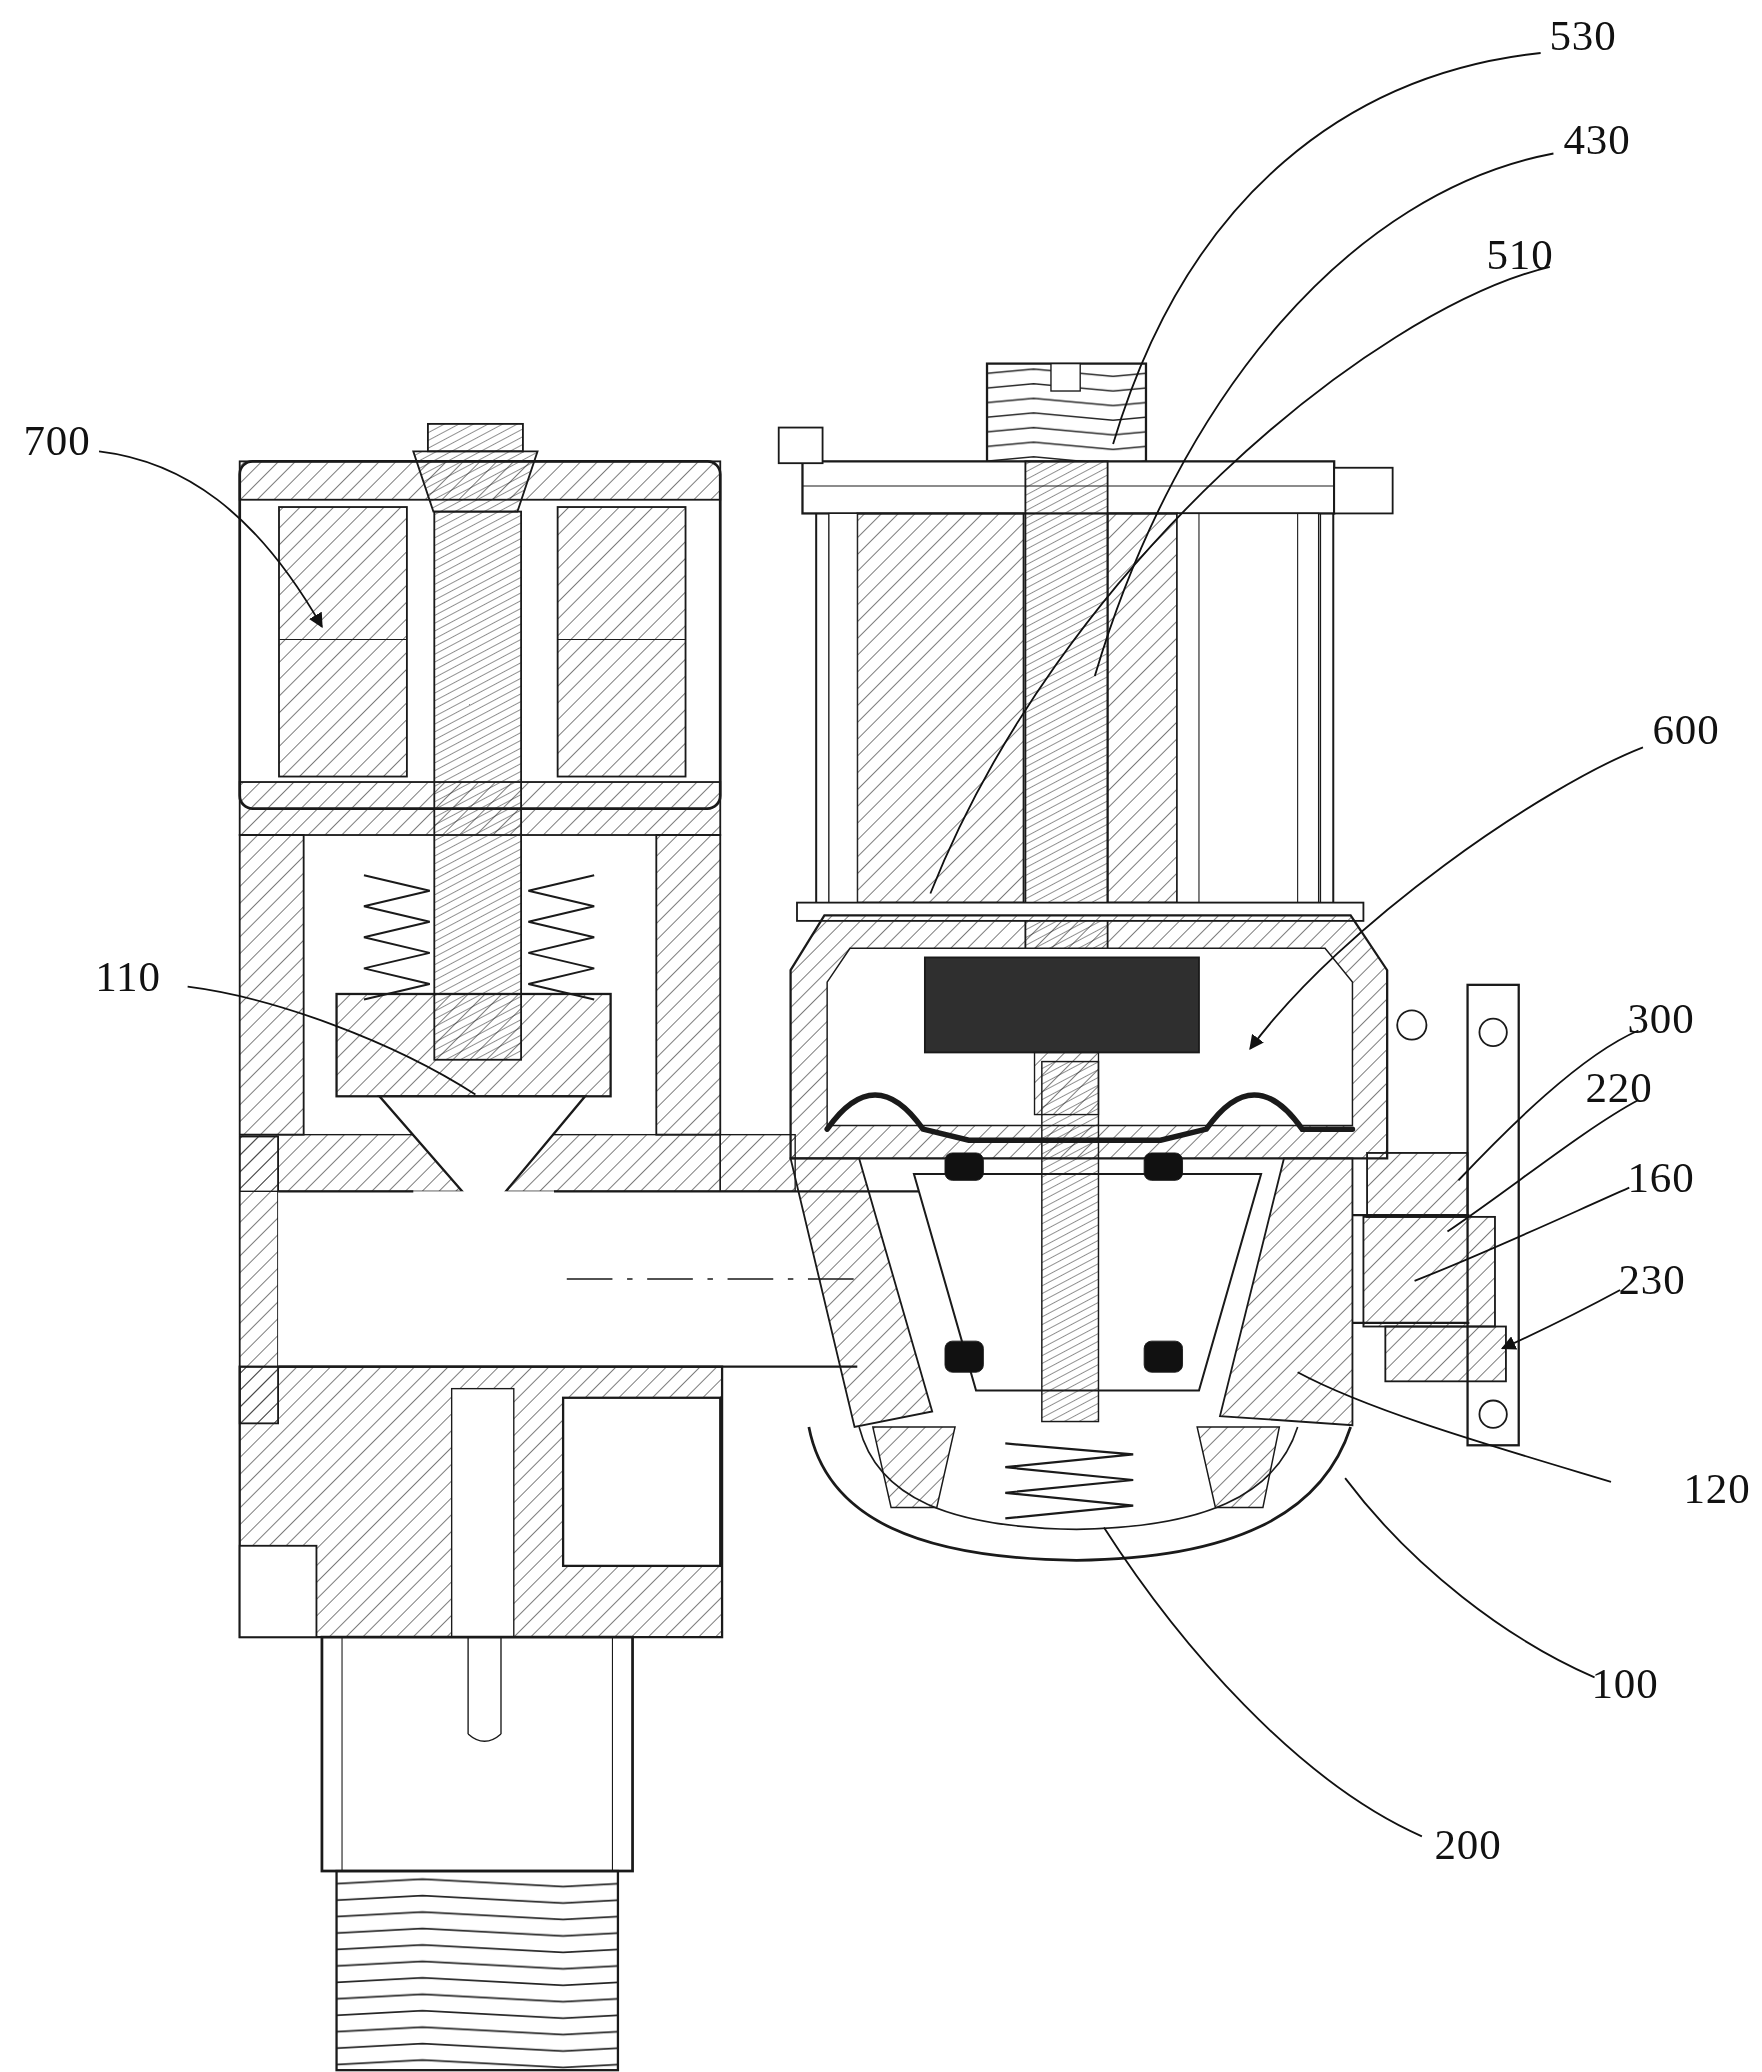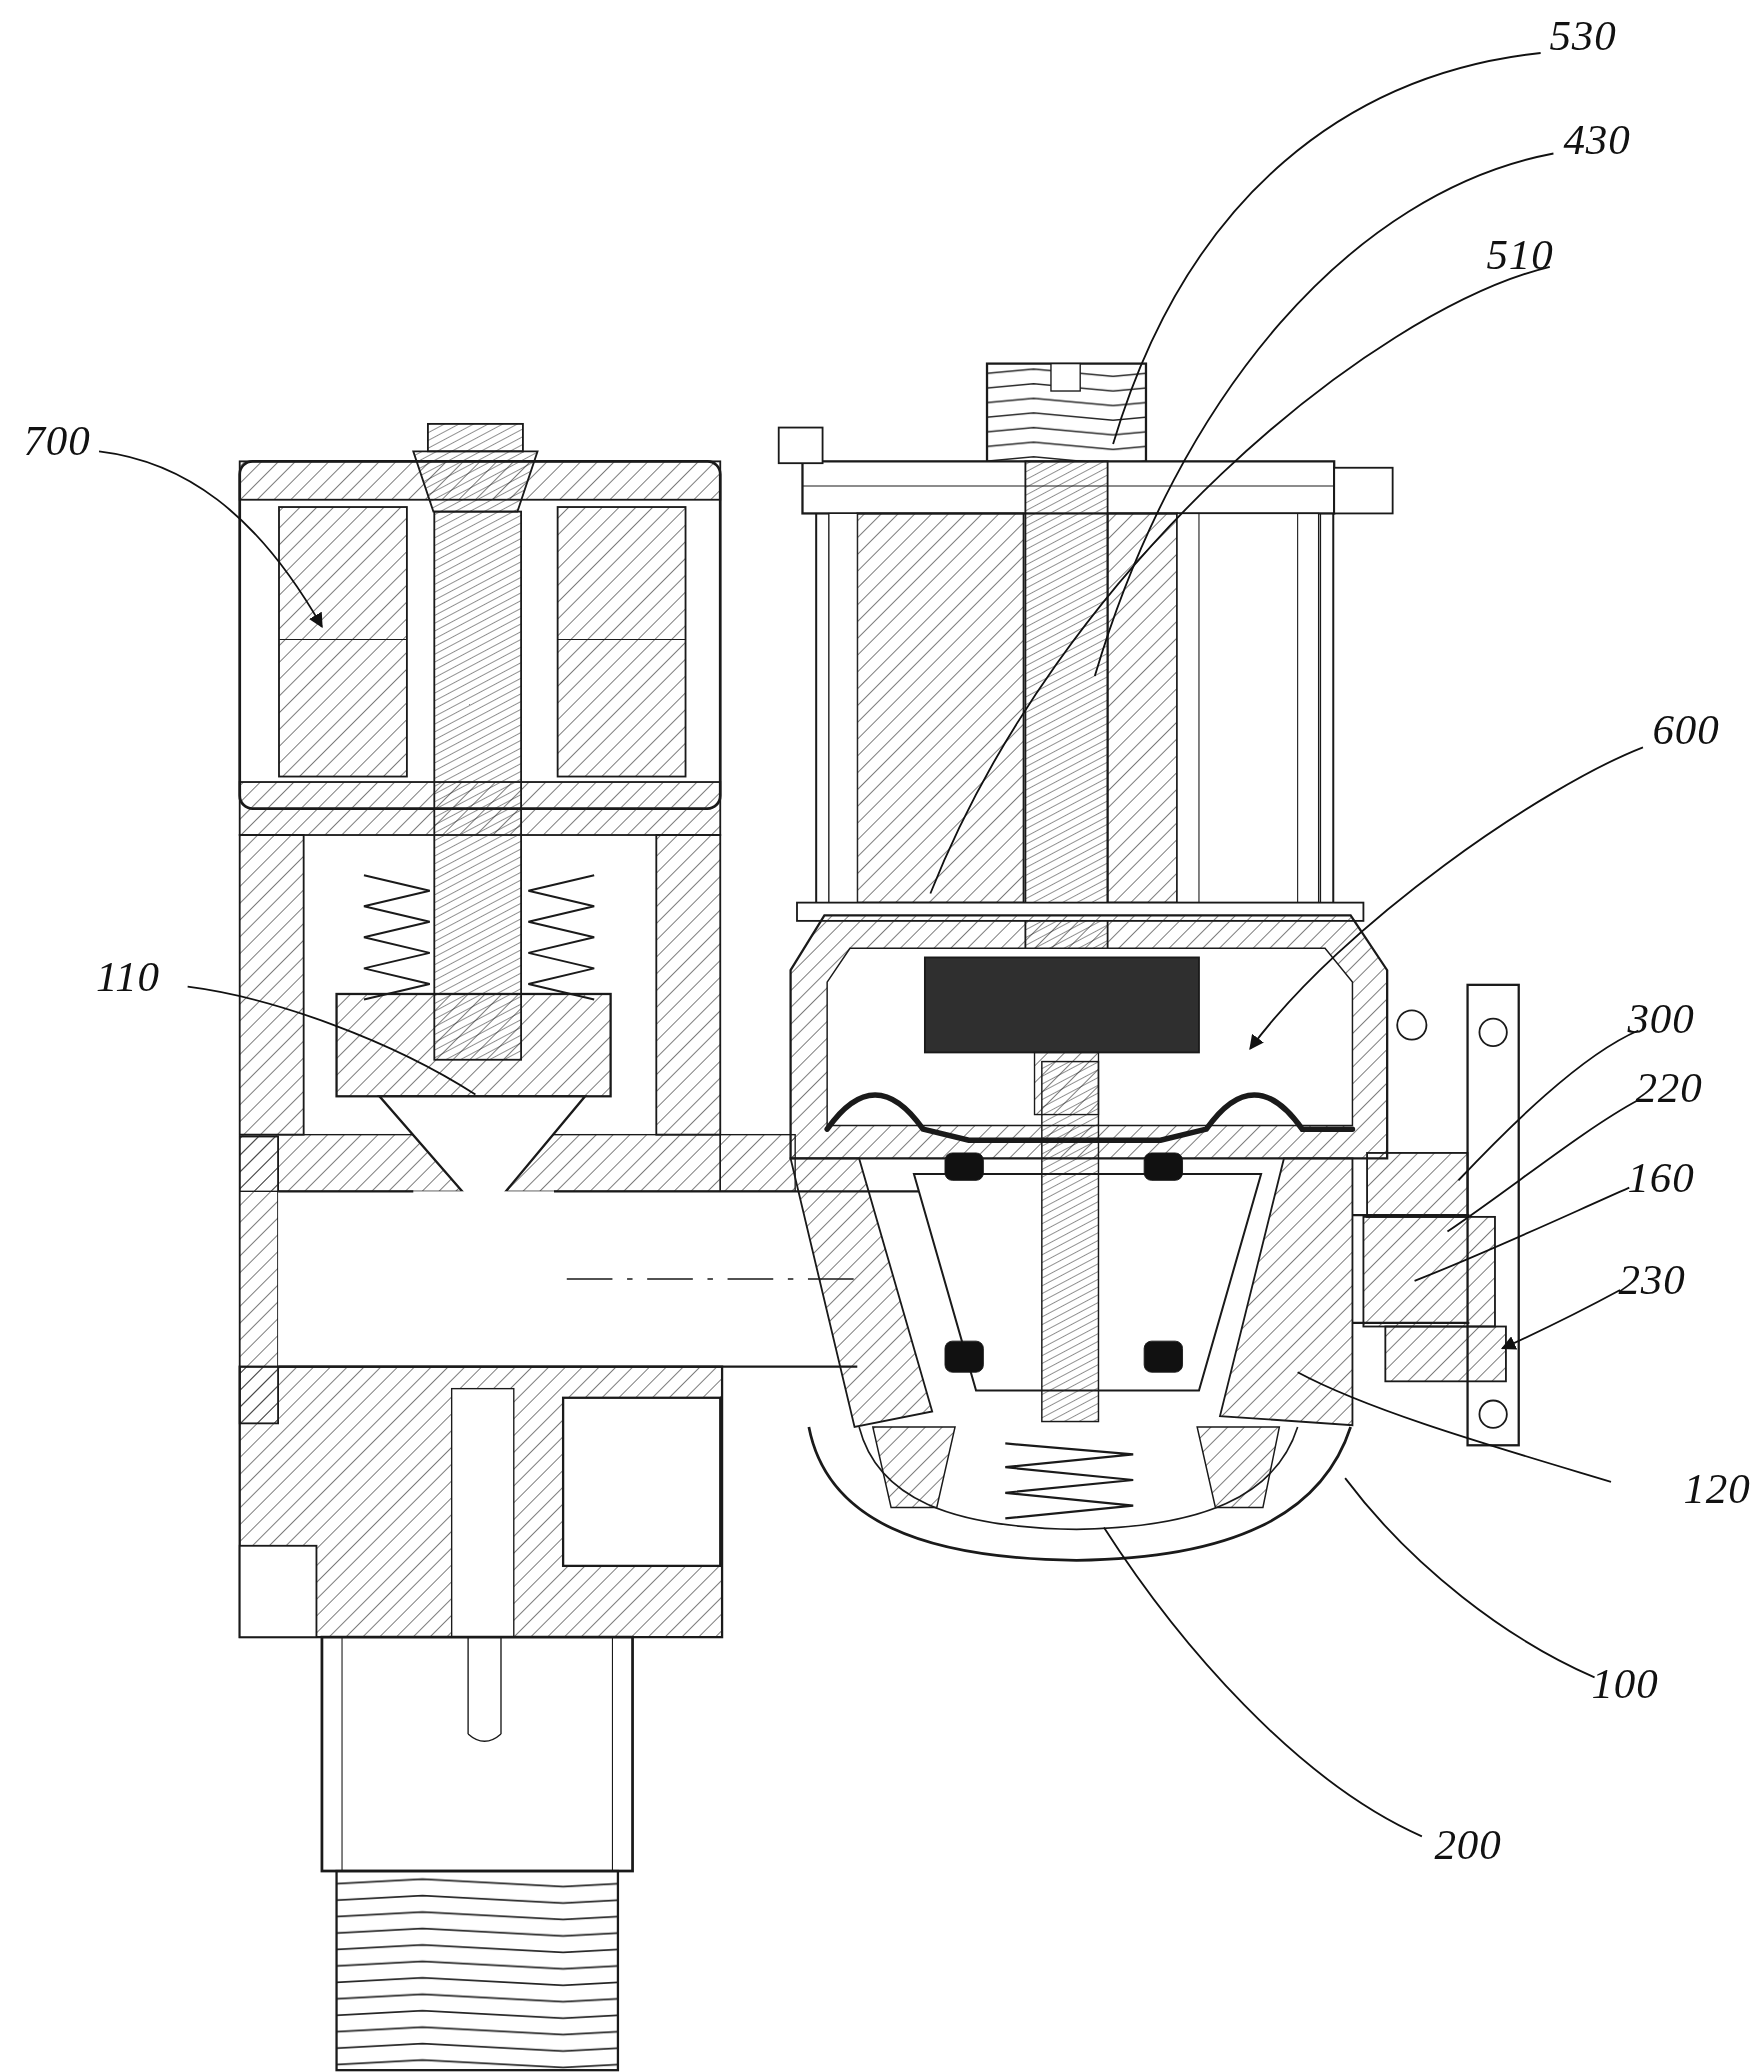--- a/index.html
+++ b/index.html
@@ -2,21 +2,20 @@
 <html style="font-size:14.6px"><head>
 <meta charset="utf-8">
 <style>
   html,body{margin:0;padding:0;background:#fff;}
   .stage{
     position:relative;
     width:1763px;height:2072px;
     background:#fff;
     overflow:hidden;
     font-family:"Liberation Serif", serif;
-    font-style:italic;
   }
   .stage svg{position:absolute;left:0;top:0;}
   .ref{
     position:absolute;
     transform:translate(-50%,-50%);
     font-size:43px;
     color:#111;
     letter-spacing:0.9px;
     white-space:nowrap;
     user-select:none;
@@ -188,21 +187,21 @@
   </g>
 </svg>
 
 <span class="ref" style="left:1583px;top:35px">530</span>
 <span class="ref" style="left:1597px;top:139px">430</span>
 <span class="ref" style="left:1520px;top:254px">510</span>
 <span class="ref" style="left:57px;top:440px">700</span>
 <span class="ref" style="left:1686px;top:729px">600</span>
 <span class="ref" style="left:128px;top:976px">110</span>
 <span class="ref" style="left:1661px;top:1018px">300</span>
-<span class="ref" style="left:1669px;top:1087px">220</span>
+<span class="ref" style="left:1619px;top:1087px">220</span>
 <span class="ref" style="left:1661px;top:1177px">160</span>
 <span class="ref" style="left:1652px;top:1279px">230</span>
 <span class="ref" style="left:1717px;top:1488px">120</span>
 <span class="ref" style="left:1625px;top:1683px">100</span>
 <span class="ref" style="left:1468px;top:1844px">200</span>
 
 </div>
 
 
 </body></html>

